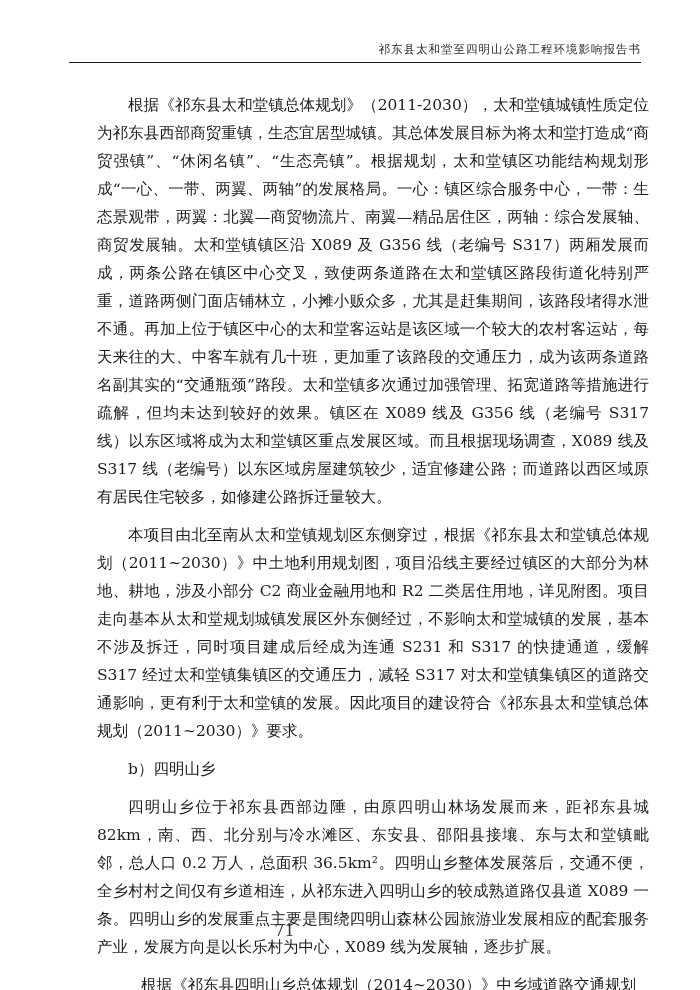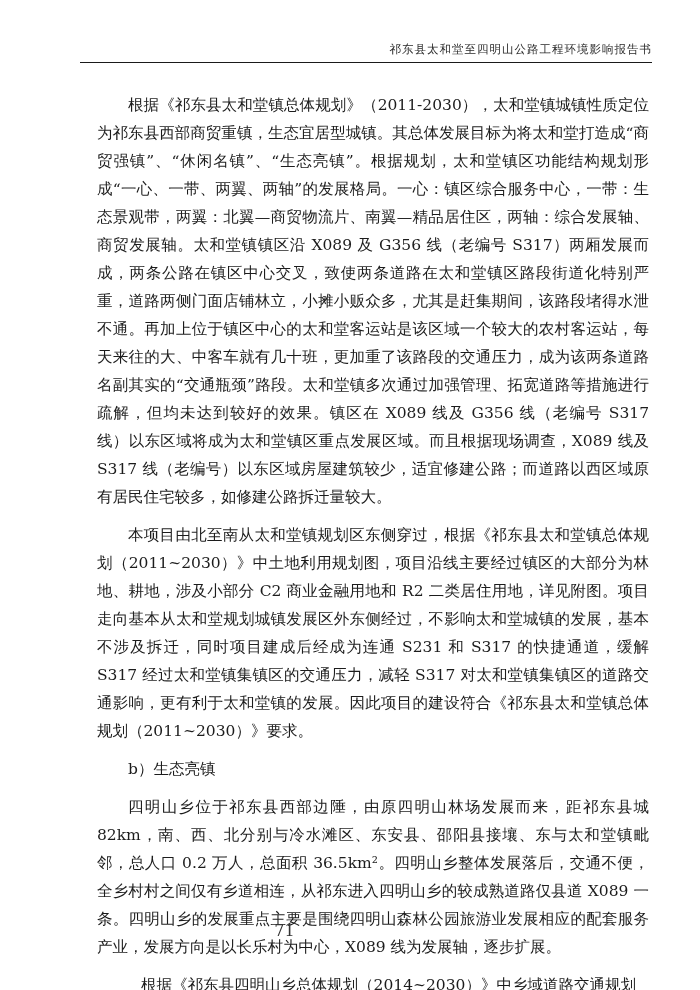--- a/index.html
+++ b/index.html
@@ -12,21 +12,21 @@
   .page {
     position: absolute;
     left: 0; top: 0;
     width: 700px; height: 990px;
     background: #ffffff;
     color: #1c1c1c;
     overflow: hidden;
   }
   .running-header {
     position: absolute;
-    left: 80px; top: 42px;
+    left: 69px; top: 42px;
     width: 572px;
     text-align: right;
     font-size: 11.5px;
     letter-spacing: 1px;
     color: #2a2a2a;
     padding-bottom: 5px;
     border-bottom: 1.6px solid #1a1a1a;
   }
   .content {
     position: absolute;
@@ -59,20 +59,20 @@
 </head>
 <body>
 
 <div class="page">
 
   <div class="running-header">祁东县太和堂至四明山公路工程环境影响报告书</div>
 
   <div class="content">
     <p>根据《祁东县太和堂镇总体规划》（2011-2030），太和堂镇城镇性质定位为祁东县西部商贸重镇，生态宜居型城镇。其总体发展目标为将太和堂打造成“商贸强镇”、“休闲名镇”、“生态亮镇”。根据规划，太和堂镇区功能结构规划形成“一心、一带、两翼、两轴”的发展格局。一心：镇区综合服务中心，一带：生态景观带，两翼：北翼—商贸物流片、南翼—精品居住区，两轴：综合发展轴、商贸发展轴。太和堂镇镇区沿 X089 及 G356 线（老编号 S317）两厢发展而成，两条公路在镇区中心交叉，致使两条道路在太和堂镇区路段街道化特别严重，道路两侧门面店铺林立，小摊小贩众多，尤其是赶集期间，该路段堵得水泄不通。再加上位于镇区中心的太和堂客运站是该区域一个较大的农村客运站，每天来往的大、中客车就有几十班，更加重了该路段的交通压力，成为该两条道路名副其实的“交通瓶颈”路段。太和堂镇多次通过加强管理、拓宽道路等措施进行疏解，但均未达到较好的效果。镇区在 X089 线及 G356 线（老编号 S317 线）以东区域将成为太和堂镇区重点发展区域。而且根据现场调查，X089 线及 S317 线（老编号）以东区域房屋建筑较少，适宜修建公路；而道路以西区域原有居民住宅较多，如修建公路拆迁量较大。</p>
     <p>本项目由北至南从太和堂镇规划区东侧穿过，根据《祁东县太和堂镇总体规划（2011~2030）》中土地利用规划图，项目沿线主要经过镇区的大部分为林地、耕地，涉及小部分 C2 商业金融用地和 R2 二类居住用地，详见附图。项目走向基本从太和堂规划城镇发展区外东侧经过，不影响太和堂城镇的发展，基本不涉及拆迁，同时项目建成后经成为连通 S231 和 S317 的快捷通道，缓解 S317 经过太和堂镇集镇区的交通压力，减轻 S317 对太和堂镇集镇区的道路交通影响，更有利于太和堂镇的发展。因此项目的建设符合《祁东县太和堂镇总体规划（2011~2030）》要求。</p>
-    <p class="heading">b）生态亮镇</p>
+    <p class="heading">b）四明山乡</p>
     <p>四明山乡位于祁东县西部边陲，由原四明山林场发展而来，距祁东县城 82km，南、西、北分别与冷水滩区、东安县、邵阳县接壤、东与太和堂镇毗邻，总人口 0.2 万人，总面积 36.5km²。四明山乡整体发展落后，交通不便，全乡村村之间仅有乡道相连，从祁东进入四明山乡的较成熟道路仅县道 X089 一条。四明山乡的发展重点主要是围绕四明山森林公园旅游业发展相应的配套服务产业，发展方向是以长乐村为中心，X089 线为发展轴，逐步扩展。</p>
     <p class="last">根据《祁东县四明山乡总体规划（2014~2030）》中乡域道路交通规划图，县道</p>
   </div>
 
   <div class="page-footer">71</div>
 
 </div>
 
 </body></html>

